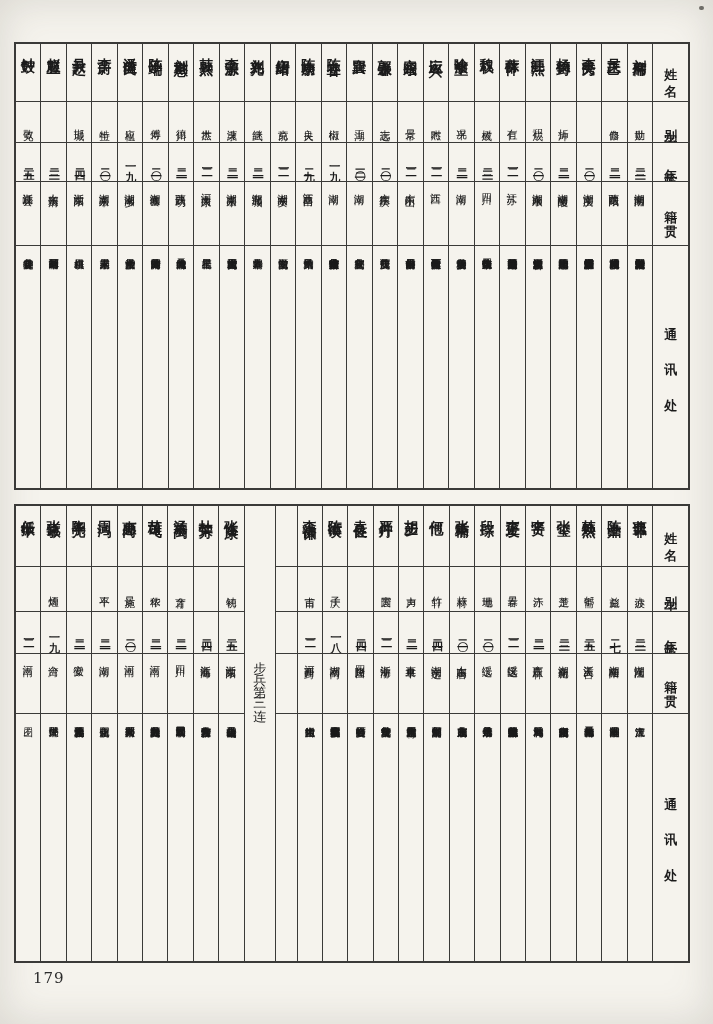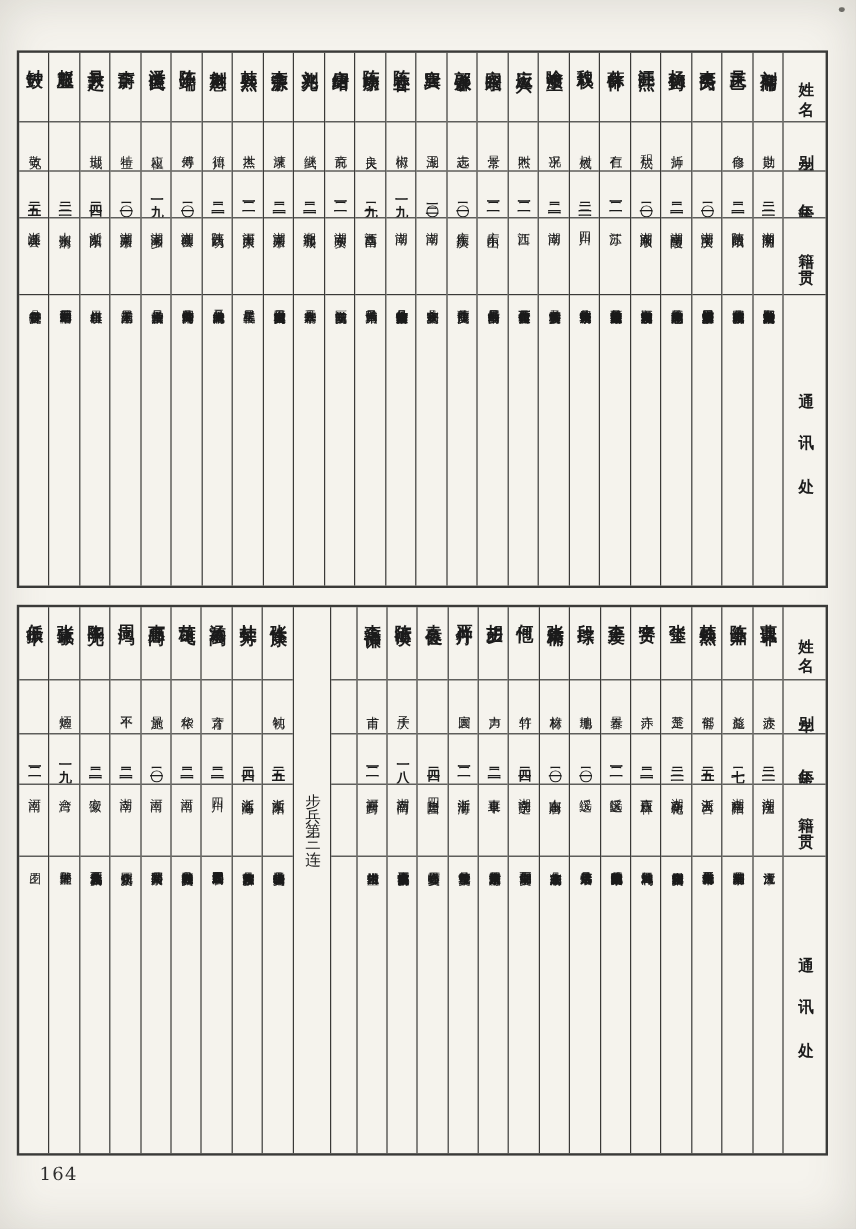--- a/index.html
+++ b/index.html
@@ -957,15 +957,15 @@
           <span class="vtext t-age">二一</span>
         </div>
         <div class="c c-origin">
           <span class="vtext t-origin">河南</span>
         </div>
         <div class="c c-addr">
           <span class="vtext t-addr">罗山</span>
         </div>
       </div>
     </div>
-  <div class="pageno">164</div>
+  <div class="pageno">179</div>
   <div class="smudge" style="left:699px;top:6px;"></div>
 </div>
 
 </body></html>

